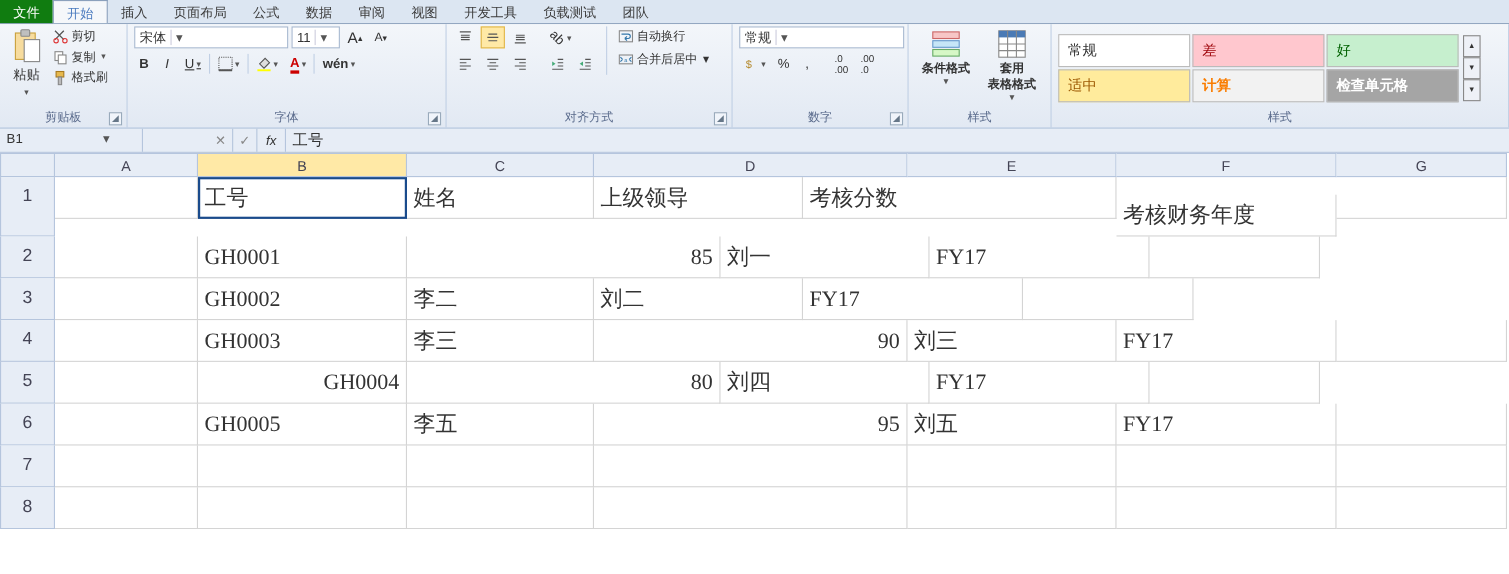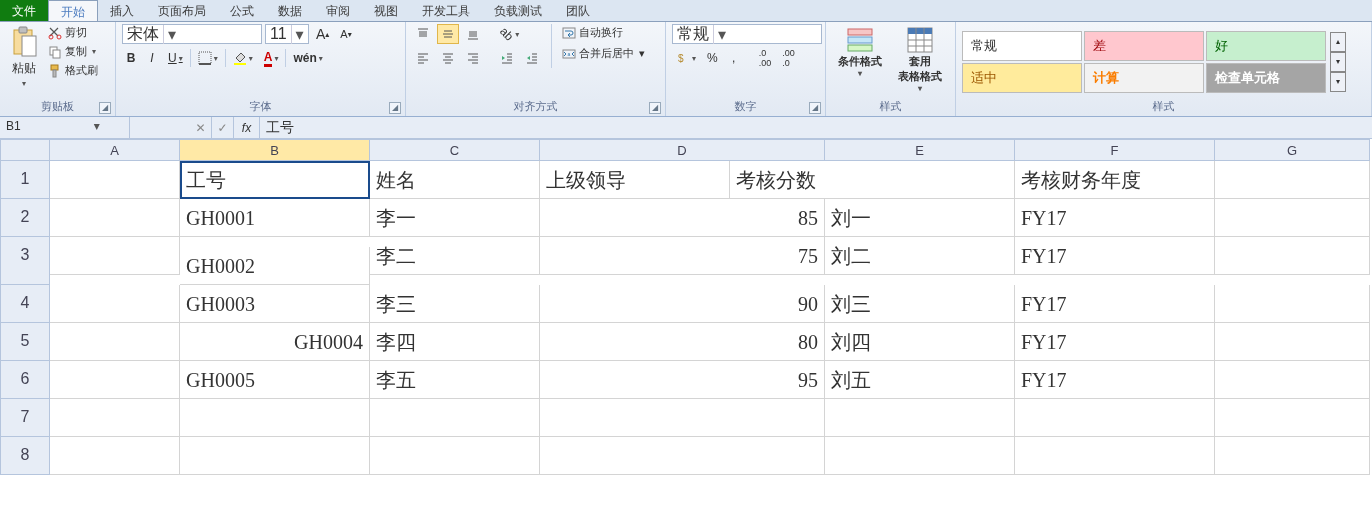--- a/index.html
+++ b/index.html
@@ -22,21 +22,21 @@
 .paste-btn { display: flex; flex-direction: column; align-items: center; padding: 2px 4px; gap: 2px; }
 .paste-icon { width: 28px; height: 32px; }
 .mini-stack { display: flex; flex-direction: column; gap: 2px; }
 .mini-btn { display: flex; align-items: center; gap: 3px; padding: 1px 2px; font-size: 11px; color: #333; }
 .mini-icon { width: 14px; height: 14px; }
 
 
 .font-rows { display: flex; flex-direction: column; gap: 4px; }
 .font-row { display: flex; gap: 3px; align-items: center; }
 .combo { display: flex; align-items: center; border: 1px solid #a7b8d0; background: #fff; height: 20px; }
-.combo span { padding: 0 4px; font-size: 16px; }
+.combo span { padding: 0 4px; font-size: 12px; }
 .combo .dd { width: 14px; text-align: center; color: #555; border-left: 1px solid #ccd; }
 .tbtn { border: 1px solid transparent; padding: 1px 3px; min-width: 18px; height: 20px; display: flex; align-items: center; justify-content: center; font-size: 12px; }
 .tbtn.sel { background: #ffe9a6; border-color: #e0b64a; }
 .tbtn .dd { font-size: 8px; margin-left: 2px; color: #555; }
 
 
 .num-rows { display: flex; flex-direction: column; gap: 4px; }
 
 
 .bigbtn { display: flex; flex-direction: column; align-items: center; justify-content: center; width: 56px; padding: 2px; font-size: 11px; text-align: center; font-weight: bold; }
@@ -375,58 +375,55 @@
       <div class="col-h" style="width: 200px; height: 22px;">F</div>
       <div class="col-h" style="width: 155px; height: 22px;">G</div>
     </div>
     <div class="row">
       <div class="row-h">1</div>
       <div class="cell" style="width: 130px;"></div>
       <div class="cell active" style="width: 190px;">工号</div>
       <div class="cell" style="width: 170px;">姓名</div>
       <div class="cell" style="width: 190px;">上级领导</div>
       <div class="cell" style="width: 285px;">考核分数</div>
-      <div class="cell" style="width: 200px;">考核财务年度</div>
+      <div class="cell" style="width: 200px; margin-top: 16px;">考核财务年度</div>
       <div class="cell" style="width: 155px;"></div>
     </div>
     <div class="row">
       <div class="row-h">2</div>
       <div class="cell" style="width: 130px;"></div>
       <div class="cell" style="width: 190px;">GH0001</div>
-      <div class="cell" style="width: 170px;">李一</div>
       <div class="cell num" style="width: 285px;">85</div>
       <div class="cell" style="width: 190px;">刘一</div>
       <div class="cell" style="width: 200px;">FY17</div>
       <div class="cell" style="width: 155px;"></div>
     </div>
     <div class="row">
       <div class="row-h">3</div>
       <div class="cell" style="width: 130px;"></div>
-      <div class="cell" style="width: 190px; margin-top: 10px;">GH0002</div>
+      <div class="cell" style="width: 190px;">GH0002</div>
       <div class="cell" style="width: 170px;">李二</div>
-      <div class="cell num" style="width: 285px;">75</div>
       <div class="cell" style="width: 190px;">刘二</div>
       <div class="cell" style="width: 200px;">FY17</div>
       <div class="cell" style="width: 155px;"></div>
     </div>
     <div class="row">
       <div class="row-h">4</div>
       <div class="cell" style="width: 130px;"></div>
       <div class="cell" style="width: 190px;">GH0003</div>
       <div class="cell" style="width: 170px;">李三</div>
       <div class="cell num" style="width: 285px;">90</div>
       <div class="cell" style="width: 190px;">刘三</div>
       <div class="cell" style="width: 200px;">FY17</div>
       <div class="cell" style="width: 155px;"></div>
     </div>
     <div class="row">
       <div class="row-h">5</div>
       <div class="cell" style="width: 130px;"></div>
       <div class="cell" style="width: 190px; text-align: right;">GH0004</div>
-      <div class="cell" style="width: 170px;">李四</div>
       <div class="cell num" style="width: 285px;">80</div>
       <div class="cell" style="width: 190px;">刘四</div>
       <div class="cell" style="width: 200px;">FY17</div>
       <div class="cell" style="width: 155px;"></div>
     </div>
     <div class="row">
       <div class="row-h">6</div>
       <div class="cell" style="width: 130px;"></div>
       <div class="cell" style="width: 190px;">GH0005</div>
       <div class="cell" style="width: 170px;">李五</div>

